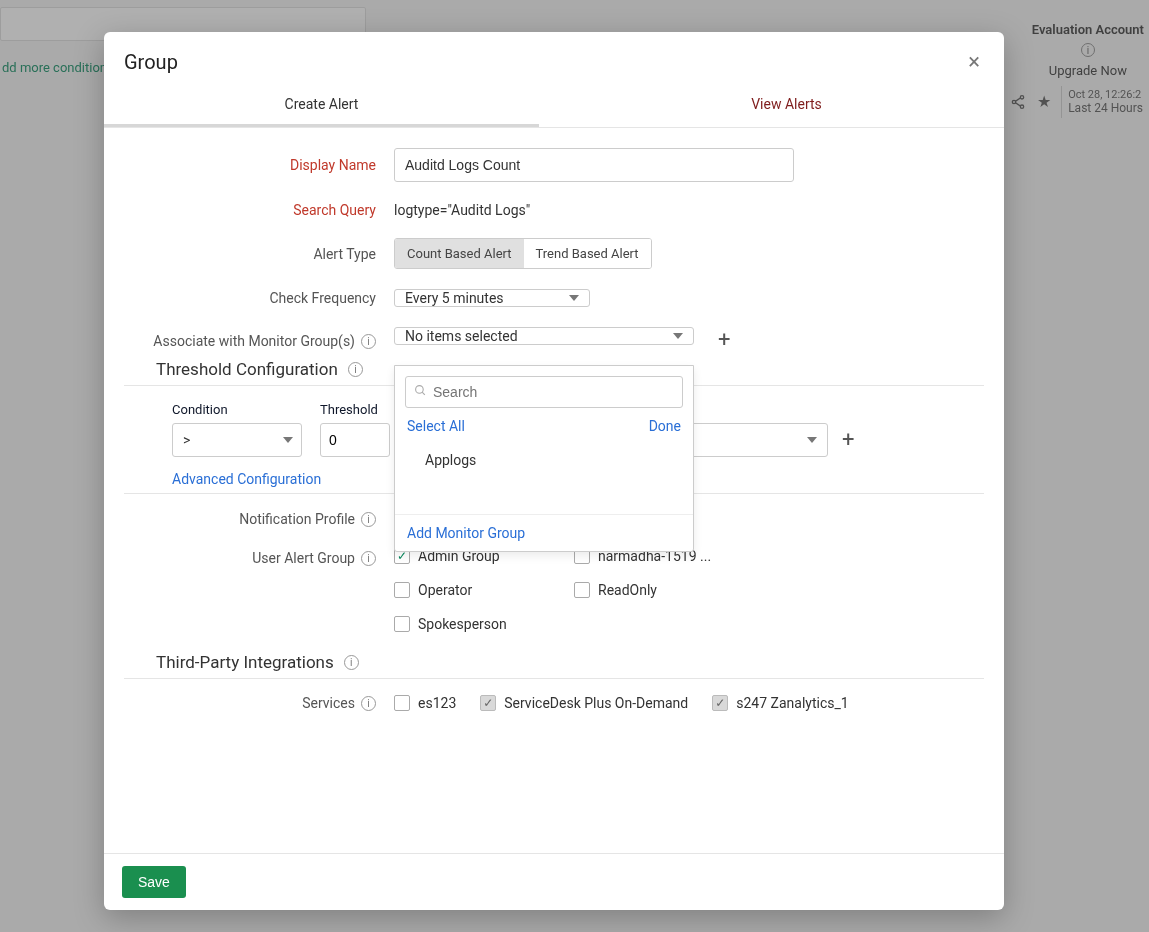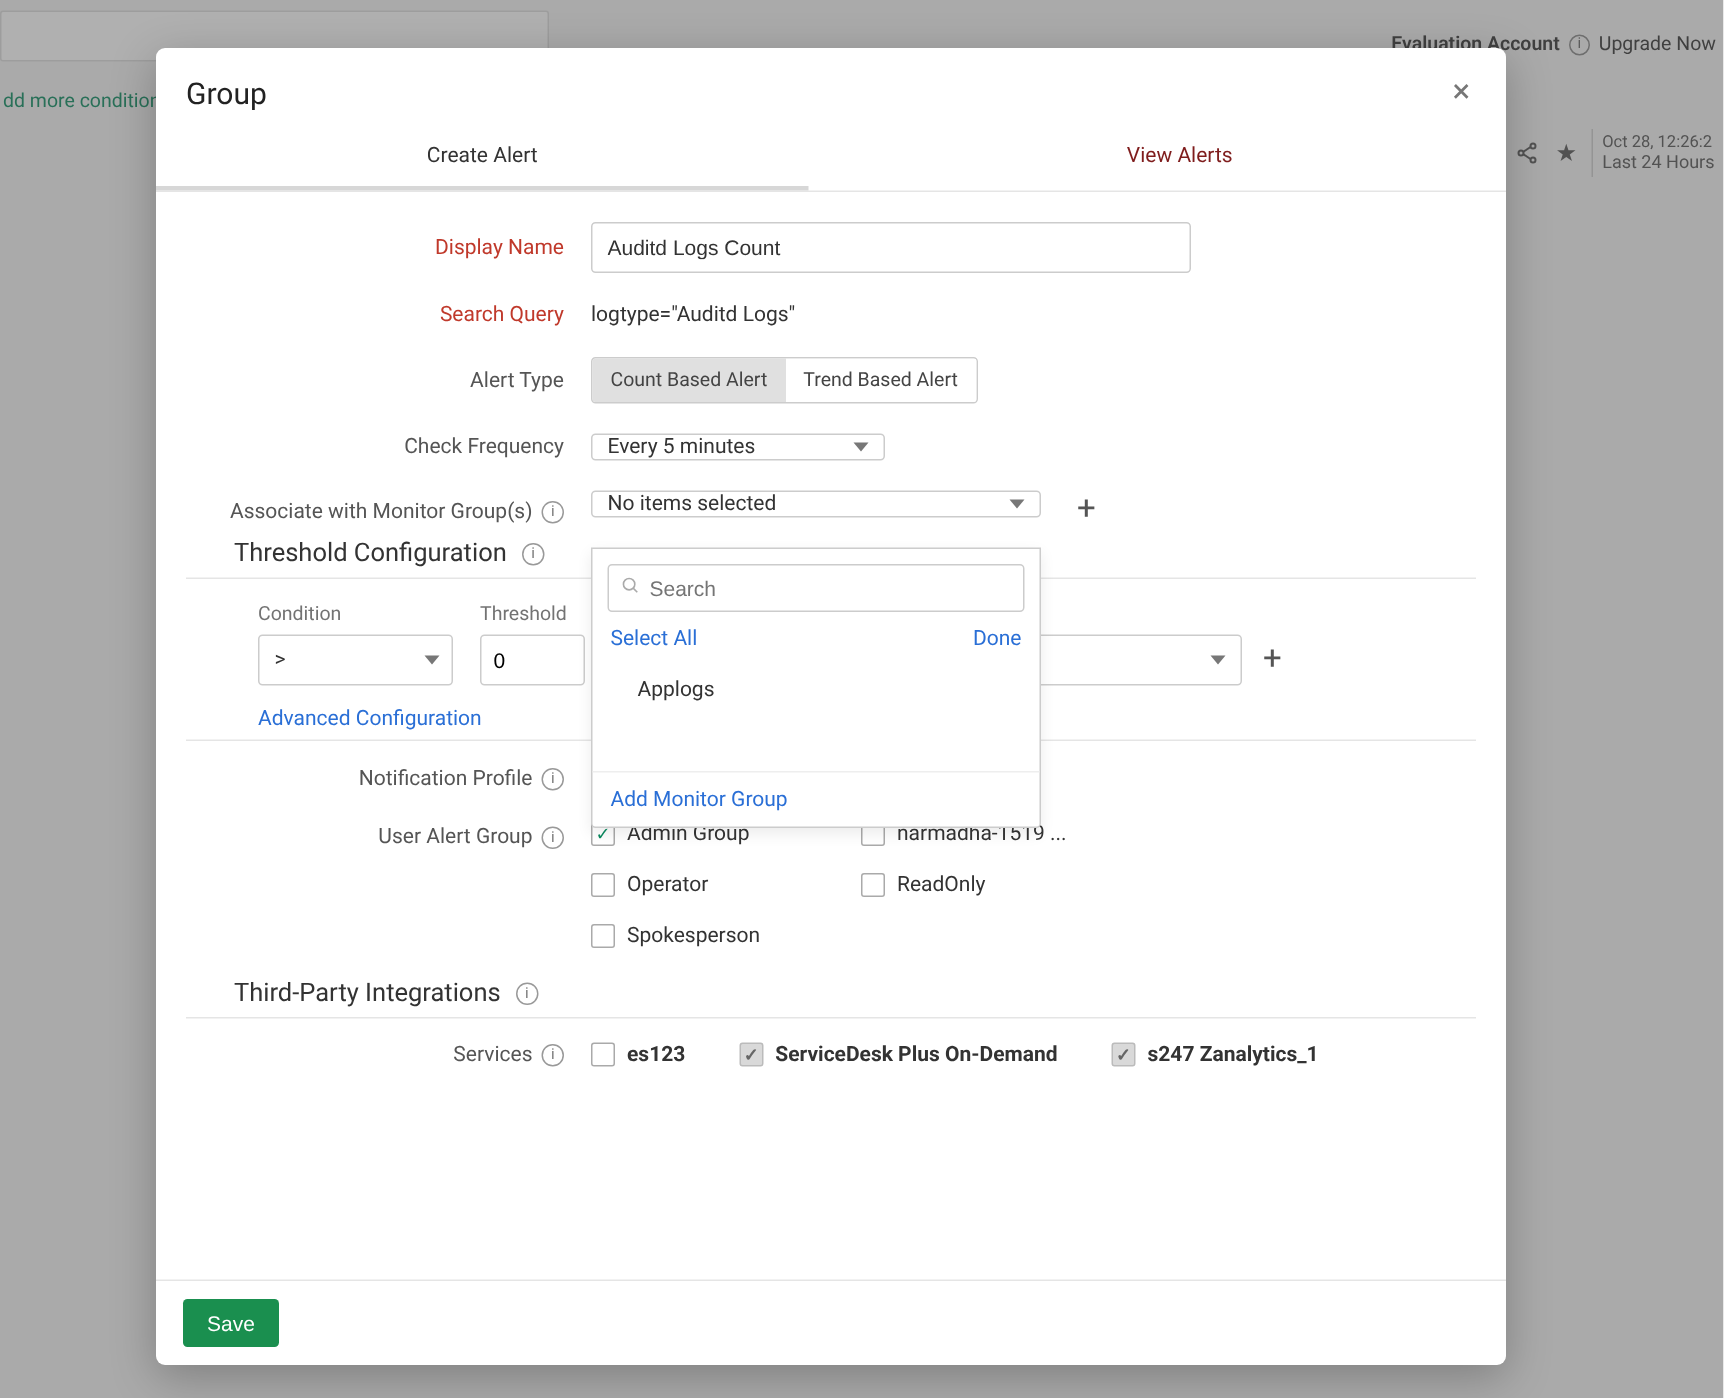--- a/index.html
+++ b/index.html
@@ -20,20 +20,21 @@
   }
   .topbar-right {
     position: absolute;
     top: 22px;
     right: 5px;
     font-size: 13px;
     color: #333;
     display: flex;
     align-items: center;
     gap: 6px;
+    flex-direction: column;
   }
   .topbar-right .bold { font-weight: 600; }
   .topbar-right .info-circle {
     display:inline-flex; width:14px;height:14px;border:1px solid #888;border-radius:50%;
     font-size:10px;align-items:center;justify-content:center;color:#666;
   }
   .topbar-link { color:#333; }
   .secondbar {
     position:absolute; top:86px; right:0; display:flex; align-items:center; gap:8px;
     font-size:12px; color:#555;
@@ -140,21 +141,21 @@
   .panel-footer { border-top:1px solid #eee; padding:10px 12px; }
   .section-header {
     font-size:17px; color:#333; margin:8px 0 6px 32px;
     display:flex; align-items:center; gap:10px;
   }
   .section-divider { border-top:1px solid #e5e5e5; margin:6px 0 16px 0;}
   .threshold-row {
     display:flex; align-items:flex-start; gap:18px; margin-left:48px; margin-bottom:14px;
   }
   .th-col { display:flex; flex-direction:column; gap:6px; }
-  .th-label { font-size:13px; color:#737373; }
+  .th-label { font-size:13px; color:#0f172a; }
   .th-select {
     width:130px; height:34px; border:1px solid #ccc; border-radius:3px;
     padding:0 26px 0 10px; font-size:14px; position:relative; display:flex; align-items:center; cursor:pointer;
   }
   .th-select .caret { position:absolute; right:8px; top:50%; transform:translateY(-50%);
     width:0;height:0;border-left:5px solid transparent;border-right:5px solid transparent;border-top:6px solid #777;}
   .th-input { width:70px; height:34px; border:1px solid #ccc; border-radius:3px; padding:0 8px; font-size:14px;}
   .th-hidden-select {
     width:420px; height:34px; border:1px solid #ccc; border-radius:3px; position:relative;
   }
@@ -381,21 +382,21 @@
       <span class="info-icon">i</span>
     </div>
     <div class="section-divider"></div>
 
     <div class="form-row">
       <div class="label-col">
         <span>Services</span>
         <span class="info-icon">i</span>
       </div>
       <div class="field-col">
-        <div style="display:flex;gap:36px;flex-wrap:wrap;font-weight:bold;">
+        <div style="display:flex;gap:24px;flex-wrap:wrap;">
           <div class="cb-item" style="width:auto;">
             <span class="cb-box"></span>
             <span>es123</span>
           </div>
           <div class="cb-item wide" style="width:auto;">
             <span class="cb-box checked-grey"></span>
             <span>ServiceDesk Plus On-Demand</span>
           </div>
           <div class="cb-item" style="width:auto;">
             <span class="cb-box checked-grey"></span>

